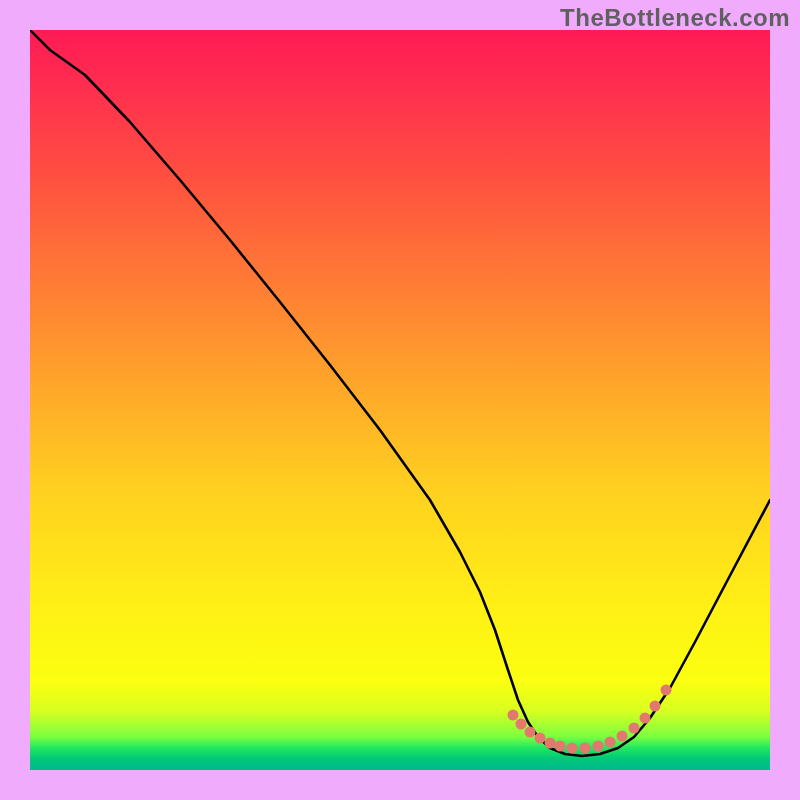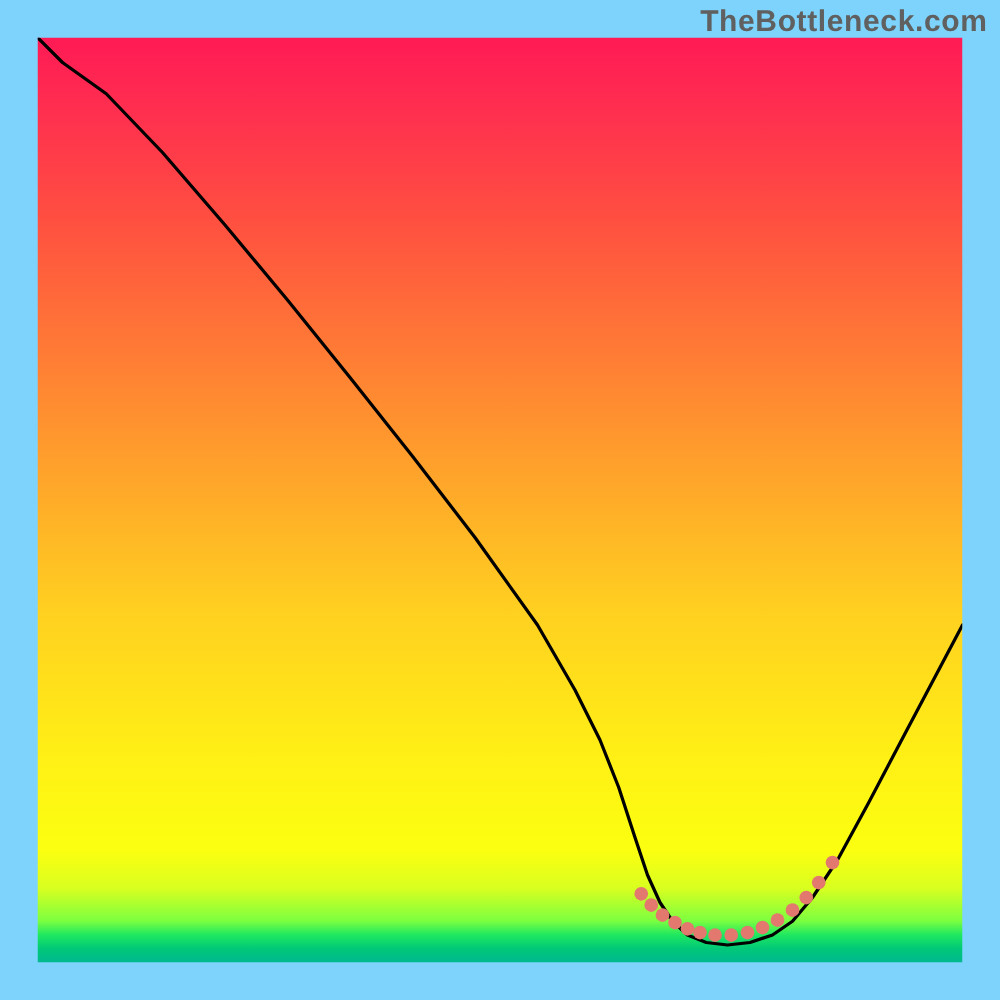--- a/index.html
+++ b/index.html
@@ -7,21 +7,21 @@
     padding: 0;
     width: 800px;
     height: 800px;
     background: #000;
     overflow: hidden;
   }
   .outer {
     position: relative;
     width: 800px;
     height: 800px;
-    background: #7dd3fc;
+    background: #f0abfc;
   }
   .watermark {
     position: absolute;
     top: 4px;
     right: 10px;
     font-family: Arial, Helvetica, sans-serif;
     font-size: 24px;
     font-weight: bold;
     color: #606060;
     letter-spacing: 0.5px;

